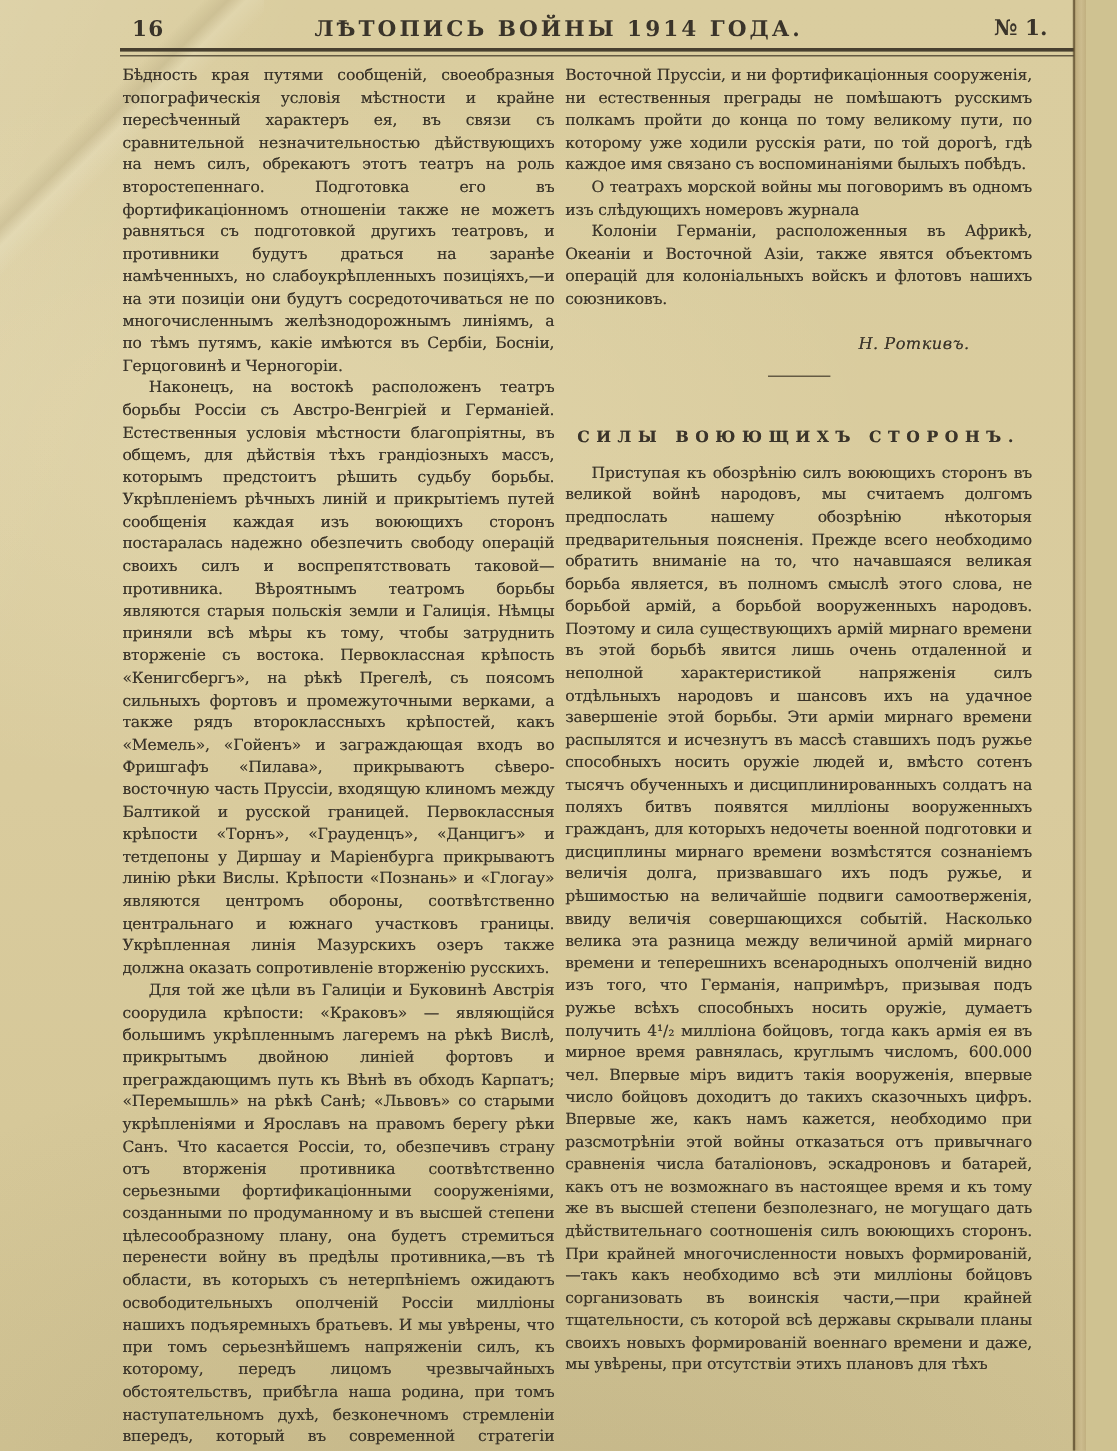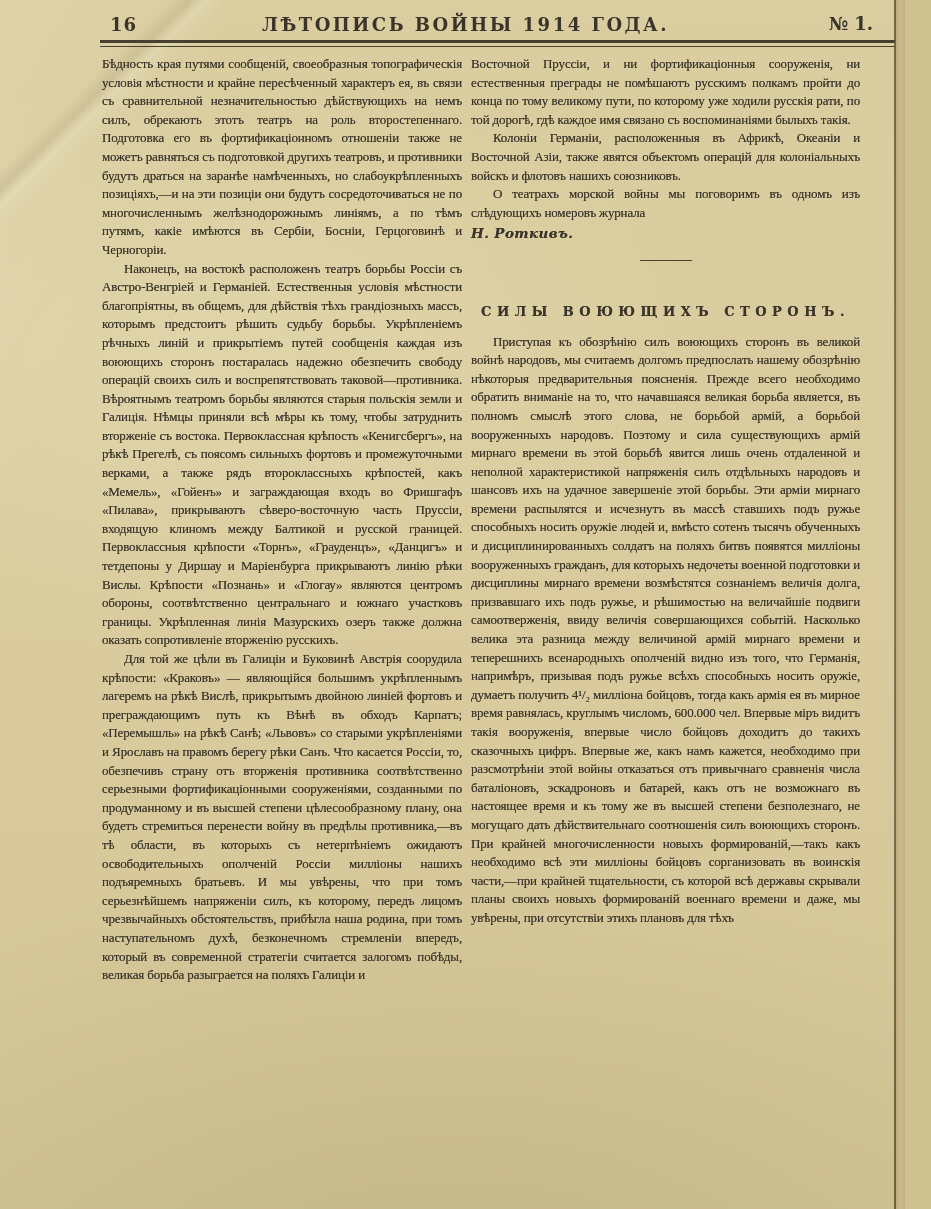--- a/index.html
+++ b/index.html
@@ -45,25 +45,25 @@
   .rule-thin{position:absolute;left:100px;top:46px;width:807px;height:1px;background:#473f2f;}
   
   .col{
     position:absolute;top:55px;
     font-size:13px;line-height:18.6px;letter-spacing:-0.15px;
     text-align:justify;
     text-shadow:0 0 0.5px rgba(58,52,42,0.65);
   }
   .col-left{left:102px;width:360px;}
   .col-right{left:471px;width:389px;}
-  .col p{margin:0;font-family:Liberation Serif, serif;}
+  .col p{margin:0;}
   .col p.indent{text-indent:22px;}
   .signature{
-    padding-right:52px;font-style:italic;
-    font-size:13.5px;margin-top:2px;letter-spacing:0.4px;font-weight:bold;
+    text-align:right;padding-right:52px;font-style:italic;
+    font-size:13.5px;margin-top:18px;letter-spacing:0.4px;
   }
   .divider{
     width:52px;height:0;border-top:1.5px solid #473f2f;
     margin:17px auto 0 auto;
   }
   .section-heading{
     margin:42px 0 11px 0;text-align:center;
     font-size:13px;font-weight:700;letter-spacing:5.5px;
     text-indent:0;font-family:"DejaVu Serif","Liberation Serif",serif;
   }
@@ -81,23 +81,23 @@
   <div class="rule-thick"></div>
   <div class="rule-thin"></div>
 
   <div class="col col-left">
     <p>Бѣдность края путями сообщеній, своеобразныя топографическія условія мѣстности и крайне пересѣченный характеръ ея, въ связи съ сравнительной незначительностью дѣйствующихъ на немъ силъ, обрекаютъ этотъ театръ на роль второстепеннаго. Подготовка его въ фортификаціонномъ отношеніи также не можетъ равняться съ подготовкой другихъ театровъ, и противники будутъ драться на заранѣе намѣченныхъ, но слабоукрѣпленныхъ позиціяхъ,—и на эти позиціи они будутъ сосредоточиваться не по многочисленнымъ желѣзнодорожнымъ линіямъ, а по тѣмъ путямъ, какіе имѣются въ Сербіи, Босніи, Герцоговинѣ и Черногоріи.</p>
     <p class="indent">Наконецъ, на востокѣ расположенъ театръ борьбы Россіи съ Австро-Венгріей и Германіей. Естественныя условія мѣстности благопріятны, въ общемъ, для дѣйствія тѣхъ грандіозныхъ массъ, которымъ предстоитъ рѣшить судьбу борьбы. Укрѣпленіемъ рѣчныхъ линій и прикрытіемъ путей сообщенія каждая изъ воюющихъ сторонъ постаралась надежно обезпечить свободу операцій своихъ силъ и воспрепятствовать таковой—противника. Вѣроятнымъ театромъ борьбы являются старыя польскія земли и Галиція. Нѣмцы приняли всѣ мѣры къ тому, чтобы затруднить вторженіе съ востока. Первоклассная крѣпость «Кенигсбергъ», на рѣкѣ Прегелѣ, съ поясомъ сильныхъ фортовъ и промежуточными верками, а также рядъ второклассныхъ крѣпостей, какъ «Мемель», «Гойенъ» и заграждающая входъ во Фришгафъ «Пилава», прикрываютъ сѣверо-восточную часть Пруссіи, входящую клиномъ между Балтикой и русской границей. Первоклассныя крѣпости «Торнъ», «Грауденцъ», «Данцигъ» и тетдепоны у Диршау и Маріенбурга прикрываютъ линію рѣки Вислы. Крѣпости «Познань» и «Глогау» являются центромъ обороны, соотвѣтственно центральнаго и южнаго участковъ границы. Укрѣпленная линія Мазурскихъ озеръ также должна оказать сопротивленіе вторженію русскихъ.</p>
     <p class="indent">Для той же цѣли въ Галиціи и Буковинѣ Австрія соорудила крѣпости: «Краковъ» — являющійся большимъ укрѣпленнымъ лагеремъ на рѣкѣ Вислѣ, прикрытымъ двойною линіей фортовъ и преграждающимъ путь къ Вѣнѣ въ обходъ Карпатъ; «Перемышль» на рѣкѣ Санѣ; «Львовъ» со старыми укрѣпленіями и Ярославъ на правомъ берегу рѣки Санъ. Что касается Россіи, то, обезпечивъ страну отъ вторженія противника соотвѣтственно серьезными фортификаціонными сооруженіями, созданными по продуманному и въ высшей степени цѣлесообразному плану, она будетъ стремиться перенести войну въ предѣлы противника,—въ тѣ области, въ которыхъ съ нетерпѣніемъ ожидаютъ освободительныхъ ополченій Россіи милліоны нашихъ подъяремныхъ братьевъ. И мы увѣрены, что при томъ серьезнѣйшемъ напряженіи силъ, къ которому, передъ лицомъ чрезвычайныхъ обстоятельствъ, прибѣгла наша родина, при томъ наступательномъ духѣ, безконечномъ стремленіи впередъ, который въ современной стратегіи считается залогомъ побѣды, великая борьба разыграется на поляхъ Галиціи и</p>
   </div>
 
   <div class="col col-right">
-    <p>Восточной Пруссіи, и ни фортификаціонныя сооруженія, ни естественныя преграды не помѣшаютъ русскимъ полкамъ пройти до конца по тому великому пути, по которому уже ходили русскія рати, по той дорогѣ, гдѣ каждое имя связано съ воспоминаніями былыхъ такія.</p>
+    <p>Восточной Пруссіи, и ни фортификаціонныя сооруженія, ни естественныя преграды не помѣшаютъ русскимъ полкамъ пройти до конца по тому великому пути, по которому уже ходили русскія рати, по той дорогѣ, гдѣ каждое имя связано съ воспоминаніями былыхъ побѣдъ.</p>
+    <p class="indent">О театрахъ морской войны мы поговоримъ въ одномъ изъ слѣдующихъ номеровъ журнала</p>
     <p class="indent">Колоніи Германіи, расположенныя въ Африкѣ, Океаніи и Восточной Азіи, также явятся объектомъ операцій для колоніальныхъ войскъ и флотовъ нашихъ союзниковъ.</p>
-    <p class="indent">О театрахъ морской войны мы поговоримъ въ одномъ изъ слѣдующихъ номеровъ журнала</p>
     <div class="signature">Н. Роткивъ.</div>
     <div class="divider"></div>
     <h2 class="section-heading">СИЛЫ ВОЮЮЩИХЪ СТОРОНЪ.</h2>
     <p class="indent">Приступая къ обозрѣнію силъ воюющихъ сторонъ въ великой войнѣ народовъ, мы считаемъ долгомъ предпослать нашему обозрѣнію нѣкоторыя предварительныя поясненія. Прежде всего необходимо обратить вниманіе на то, что начавшаяся великая борьба является, въ полномъ смыслѣ этого слова, не борьбой армій, а борьбой вооруженныхъ народовъ. Поэтому и сила существующихъ армій мирнаго времени въ этой борьбѣ явится лишь очень отдаленной и неполной характеристикой напряженія силъ отдѣльныхъ народовъ и шансовъ ихъ на удачное завершеніе этой борьбы. Эти арміи мирнаго времени распылятся и исчезнутъ въ массѣ ставшихъ подъ ружье способныхъ носить оружіе людей и, вмѣсто сотенъ тысячъ обученныхъ и дисциплинированныхъ солдатъ на поляхъ битвъ появятся милліоны вооруженныхъ гражданъ, для которыхъ недочеты военной подготовки и дисциплины мирнаго времени возмѣстятся сознаніемъ величія долга, призвавшаго ихъ подъ ружье, и рѣшимостью на величайшіе подвиги самоотверженія, ввиду величія совершающихся событій. Насколько велика эта разница между величиной армій мирнаго времени и теперешнихъ всенародныхъ ополченій видно изъ того, что Германія, напримѣръ, призывая подъ ружье всѣхъ способныхъ носить оружіе, думаетъ получить 4¹/₂ милліона бойцовъ, тогда какъ армія ея въ мирное время равнялась, круглымъ числомъ, 600.000 чел. Впервые міръ видитъ такія вооруженія, впервые число бойцовъ доходитъ до такихъ сказочныхъ цифръ. Впервые же, какъ намъ кажется, необходимо при разсмотрѣніи этой войны отказаться отъ привычнаго сравненія числа баталіоновъ, эскадроновъ и батарей, какъ отъ не возможнаго въ настоящее время и къ тому же въ высшей степени безполезнаго, не могущаго дать дѣйствительнаго соотношенія силъ воюющихъ сторонъ. При крайней многочисленности новыхъ формированій,—такъ какъ необходимо всѣ эти милліоны бойцовъ сорганизовать въ воинскія части,—при крайней тщательности, съ которой всѣ державы скрывали планы своихъ новыхъ формированій военнаго времени и даже, мы увѣрены, при отсутствіи этихъ плановъ для тѣхъ</p>
   </div>
 
   <div class="edge-strip"></div>
   <div class="edge-line"></div>
 
 </div>

